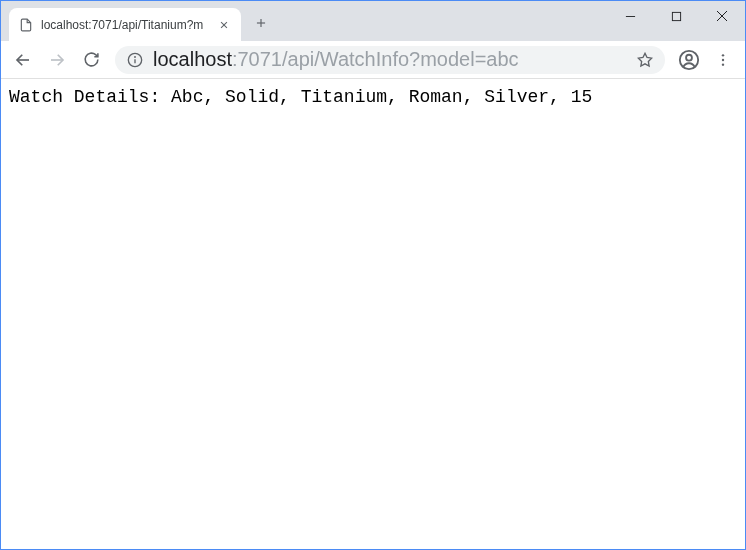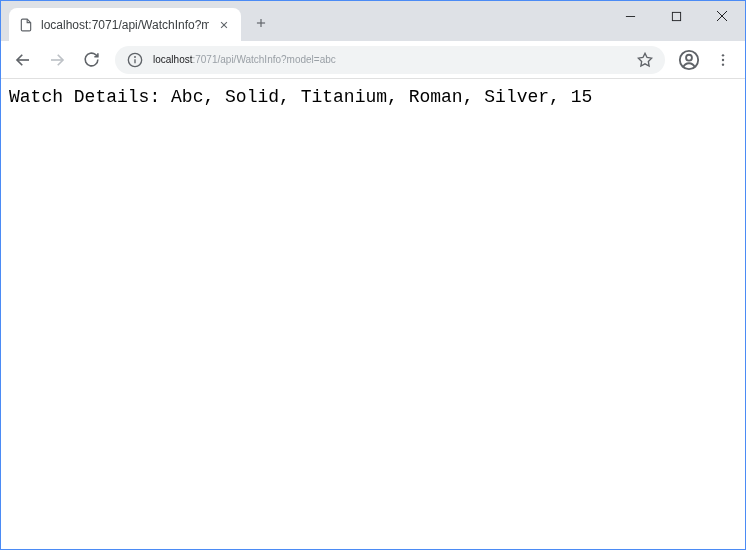--- a/index.html
+++ b/index.html
@@ -112,21 +112,21 @@
       gap: 10px;
       margin: 0 4px;
     }
     .info-icon {
       width: 16px;
       height: 16px;
       color: #5f6368;
       flex-shrink: 0;
     }
     .url-text {
-      font-size: 10px;
+      font-size: 20px;
       color: #9aa0a6;
       white-space: nowrap;
       overflow: hidden;
       flex: 1;
     }
     .url-host { color: #202124; }
     .star-icon {
       width: 16px;
       height: 16px;
       color: #5f6368;
@@ -160,21 +160,21 @@
 <body>
 
 <div class="titlebar">
   <div class="tab">
     <span class="tab-favicon">
       <svg viewBox="0 0 24 24" width="14" height="14" fill="none" stroke="currentColor" stroke-width="2">
         <path d="M14 2H6a2 2 0 0 0-2 2v16a2 2 0 0 0 2 2h12a2 2 0 0 0 2-2V8z"></path>
         <polyline points="14 2 14 8 20 8"></polyline>
       </svg>
     </span>
-    <span class="tab-title">localhost:7071/api/WatchInfo?m</span>
+    <span class="tab-title">localhost:7071/api/Titanium?m</span>
     <span class="tab-close">
       <svg viewBox="0 0 24 24" width="10" height="10" stroke="currentColor" stroke-width="2.5">
         <line x1="5" y1="5" x2="19" y2="19"></line>
         <line x1="19" y1="5" x2="5" y2="19"></line>
       </svg>
     </span>
   </div>
   <div class="new-tab">
     <svg viewBox="0 0 24 24" width="14" height="14" stroke="currentColor" stroke-width="2">
       <line x1="12" y1="5" x2="12" y2="19"></line>

